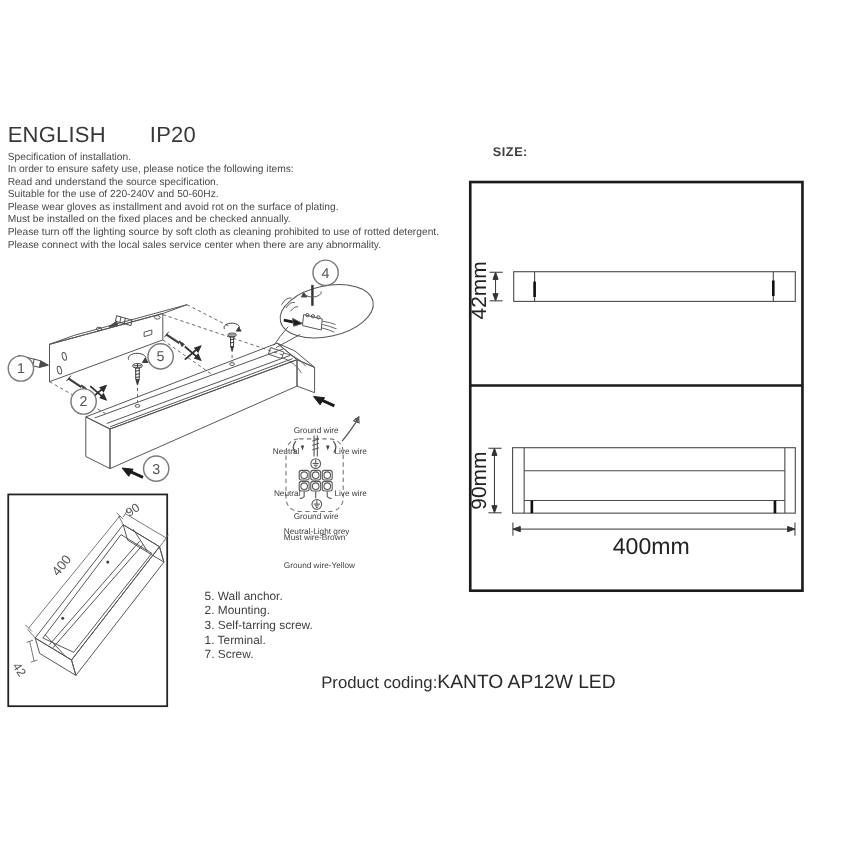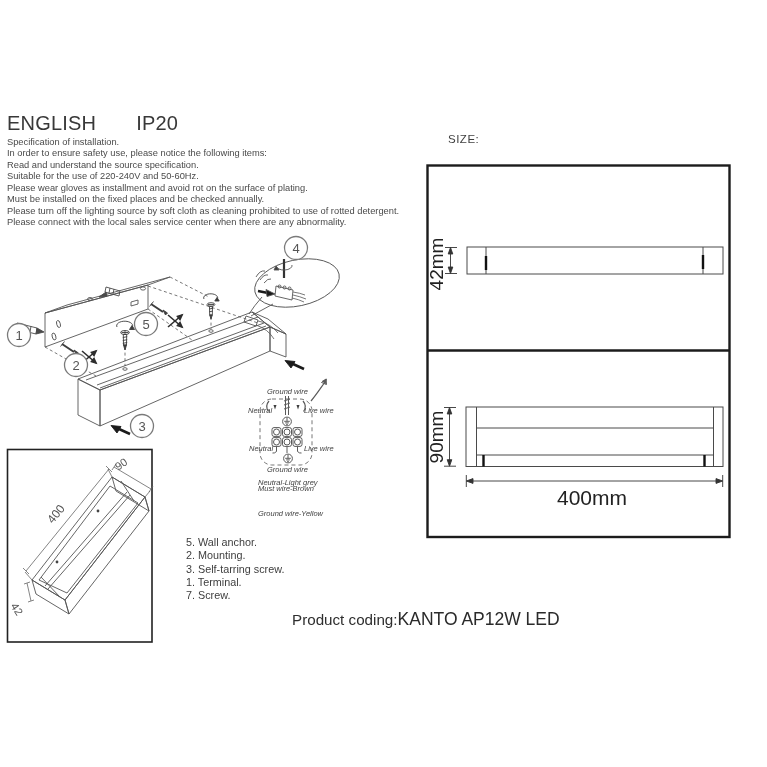--- a/index.html
+++ b/index.html
@@ -4,25 +4,25 @@
 <style>
   html,body{margin:0;padding:0;}
   body{
     width:767px;height:767px;position:relative;background:#ffffff;
     font-family:"Liberation Sans", sans-serif;color:#3c3c3c;overflow:hidden;
   }
   .abs{position:absolute;}
   #title{left:7px;top:112px;font-size:20px;color:#383838;letter-spacing:0.2px;white-space:nowrap;}
   #title .ip{margin-left:40px;}
   #spec{left:7px;top:137px;font-size:9.3px;line-height:11.45px;color:#4a4a4a;white-space:nowrap;}
-  #size-label{left:448px;top:133px;font-size:11.5px;color:#3f3f3f;letter-spacing:0.5px;}
+  #size-label{left:448px;top:133px;font-size:11.5px;color:#3f3f3f;letter-spacing:0.5px;font-weight:bold;}
   .dim-rot{transform:translate(-50%,-50%) rotate(-90deg);font-size:19px;color:#222;white-space:nowrap;}
   .dim-h{transform:translate(-50%,-50%);font-size:21px;color:#222;white-space:nowrap;}
   .iso-dim{font-size:12px;color:#555;white-space:nowrap;}
-  .wire-lbl{font-size:7.5px;color:#3f3f3f;white-space:nowrap;line-height:8px;font-style:italic;}
+  .wire-lbl{font-size:7.5px;color:#3f3f3f;white-space:nowrap;line-height:8px;}
   #parts{left:186px;top:536px;font-size:10.8px;line-height:13.3px;color:#3e3e3e;white-space:nowrap;}
   #product{left:292px;top:609px;white-space:nowrap;}
   #product .plabel{font-size:15.2px;color:#2e2e2e;}
   #product .pcode{font-size:17.5px;color:#2a2a2a;}
   svg{position:absolute;left:0;top:0;}
   .txt-callout{font-size:13px;fill:#555;font-family:"Liberation Sans",sans-serif;}
 </style>
 </head>
 <body>
 

